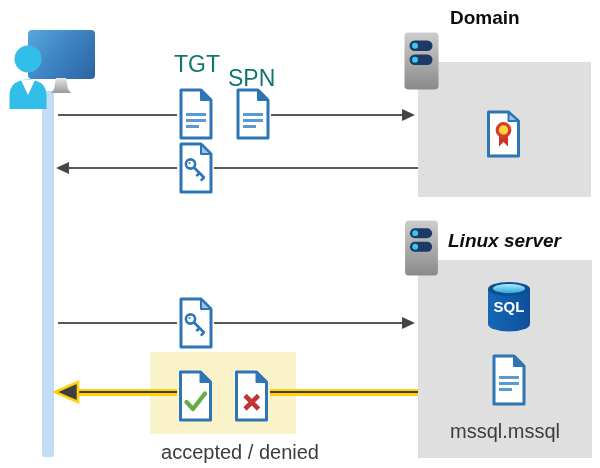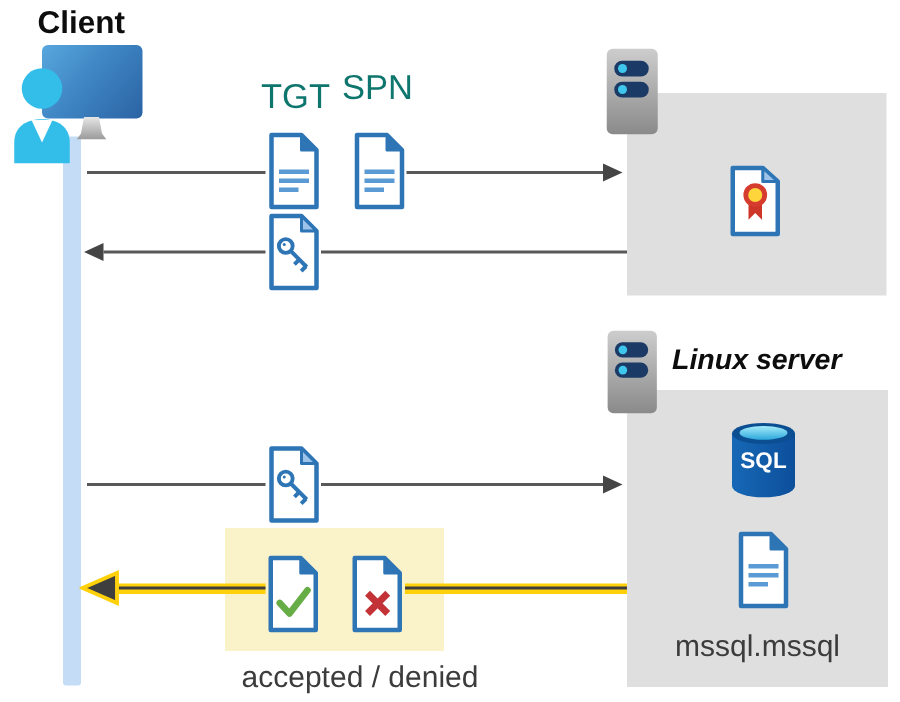--- a/index.html
+++ b/index.html
@@ -20,42 +20,41 @@
   .vbar{background:#c5dcf7;border-radius:2px;}
   .monitor{background:linear-gradient(130deg,#58a7de 0%,#3f86c4 45%,#2b63a4 100%);border-radius:4px;}
   .highlight{background:#faf2c9;}
   svg{display:block;}
 </style>
 </head>
 <body>
 
 <div class="canvas">
 
-  <div class="abs heading" style="left:25px;top:3px;font-size:21px;">Client</div>
 
   <div class="abs vbar" style="left:42px;top:91px;width:12px;height:366px;"></div>
 
   <div class="abs monitor" style="left:28px;top:30px;width:67px;height:49px;"></div>
   <svg class="abs" style="left:48px;top:78px;" width="26" height="15" viewBox="0 0 26 15">
     <defs>
       <linearGradient id="standGrad" x1="0" y1="0" x2="0" y2="1">
         <stop offset="0" stop-color="#e6e6e6"></stop>
           <stop offset="1" stop-color="#9a9a9a"></stop>
       </linearGradient>
     </defs>
     <polygon points="8,0 18,0 20,11 23,15 3,15 6,11" fill="url(#standGrad)"></polygon>
   </svg>
   <svg class="abs" style="left:8px;top:45px;" width="40" height="64" viewBox="0 0 40 64">
     <circle cx="20" cy="14" r="13.5" fill="#33bee9"></circle>
     <path d="M1.5 64 V50 C1.5 39.5 9.5 34.5 20 34.5 C30.5 34.5 38.5 39.5 38.5 50 V64 Z" fill="#33bee9"></path>
     <polygon points="13,35 27,35 20,50" fill="#ffffff"></polygon>
   </svg>
 
   <div class="abs ticket-label" style="left:174px;top:51px;width:42px;">TGT</div>
-  <div class="abs ticket-label" style="left:228px;top:45px;width:46px;text-align:right;">SPN</div>
+  <div class="abs ticket-label" style="left:228px;top:65px;width:46px;text-align:right;">SPN</div>
 
   <div class="abs hline" style="left:58px;top:114.2px;width:119px;"></div>
   <div class="abs hline" style="left:271px;top:114.2px;width:131px;"></div>
   <div class="abs arrowhead-right" style="left:402px;top:108.5px;"></div>
 
   <svg class="abs" style="left:178px;top:88px;" width="36" height="52" viewBox="0 0 36 52">
     <path d="M3 2 H23 L33 12 V50 H3 Z" fill="#ffffff" stroke="#2e75b6" stroke-width="3" stroke-linejoin="round"></path>
     <path d="M23 2 L33 12 H23 Z" fill="#2e75b6" stroke="#2e75b6" stroke-width="2" stroke-linejoin="round"></path>
     <rect x="8" y="25" width="20" height="3" fill="#5b9bd5"></rect>
     <rect x="8" y="31" width="20" height="3" fill="#5b9bd5"></rect>
@@ -95,20 +94,21 @@
       </linearGradient>
     </defs>
     <rect x="0.5" y="0.5" width="34" height="57" rx="4" fill="url(#srvGrad1)"></rect>
     <rect x="5.5" y="8.5" width="23" height="10.5" rx="5.25" fill="#1c3a66"></rect>
     <circle cx="11" cy="13.7" r="3" fill="#3fc6ec"></circle>
     <rect x="5.5" y="22.5" width="23" height="10.5" rx="5.25" fill="#1c3a66"></rect>
     <circle cx="11" cy="27.7" r="3" fill="#3fc6ec"></circle>
   </svg>
 
   <div class="abs heading" style="left:450px;top:5px;font-size:19px;">
+    <div>Domain</div>
   </div>
 
   <svg class="abs" style="left:485px;top:110px;" width="37" height="48" viewBox="0 0 36 48">
     <path d="M3 2 H23 L33 11 V46 H3 Z" fill="#ffffff" stroke="#2e75b6" stroke-width="3" stroke-linejoin="round"></path>
     <path d="M23 2 L33 11 H23 Z" fill="#9dc3e8" stroke="#2e75b6" stroke-width="2" stroke-linejoin="round"></path>
     <path d="M13.5 24 V36.5 L18 32 L22.5 36.5 V24 Z" fill="#ce3529"></path>
     <circle cx="18" cy="20" r="6.3" fill="#ffd53c" stroke="#d63c2e" stroke-width="3.2"></circle>
   </svg>
 
   <div class="abs graybox" style="left:418px;top:260px;width:174px;height:198px;"></div>

